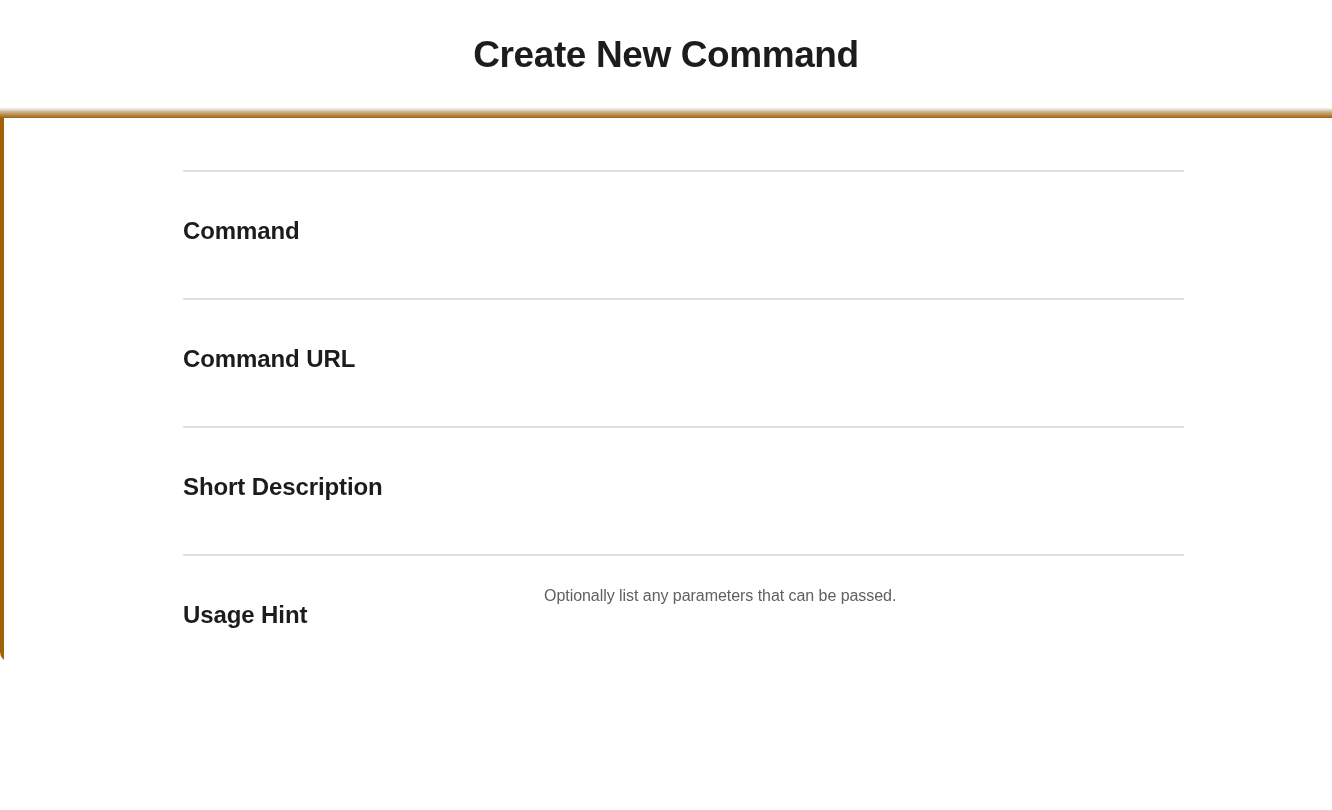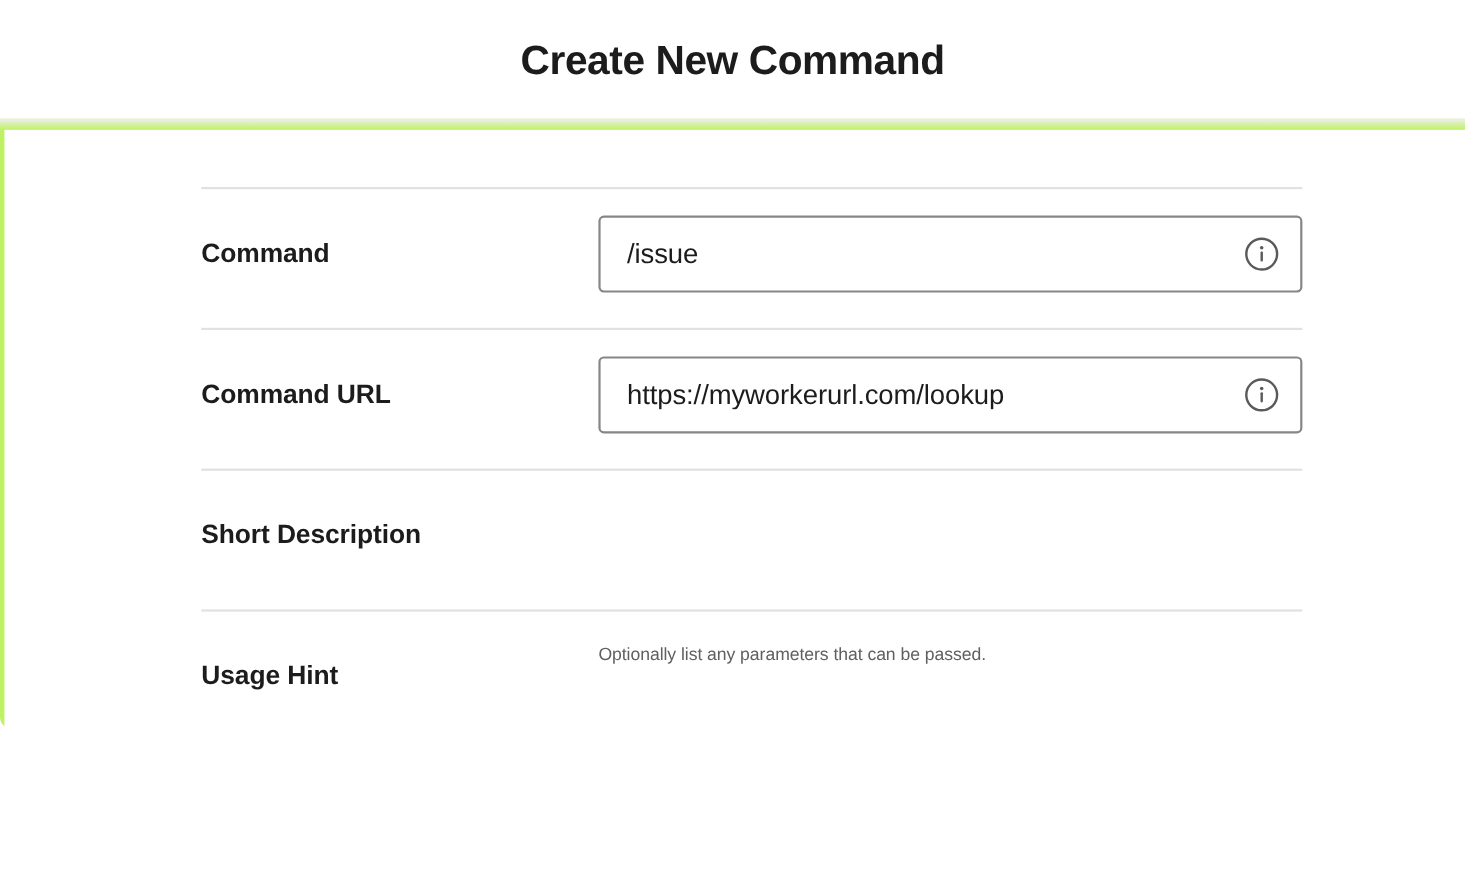--- a/index.html
+++ b/index.html
@@ -9,21 +9,21 @@
     height: 810px;
     background: #ffffff;
     font-family: "Liberation Sans", sans-serif;
     overflow: hidden;
   }
 
   .page {
     position: relative;
     width: 1332px;
     height: 662px;
-    background: #bef264;
+    background: #a16207;
     border-radius: 10px;
   }
 
   
   .modal-header {
     position: absolute;
     top: 0; left: 0;
     width: 1332px;
     height: 108px;
     background: #ffffff;
@@ -144,48 +144,24 @@
   <div class="modal-header">
     <h1 class="modal-title">Create New Command</h1>
   </div>
   <div class="header-shadow"></div>
 
   <div class="modal-body">
     <div class="form" id="form-root">
         <div class="divider"></div>
         <div class="field-row">
           <div class="field-label">Command</div>
-          <div class="field-control">
-            <div class="input-wrap">
-              <div class="input-value">/issue</div>
-              <span class="info-icon">
-                <svg viewBox="0 0 32 32" width="32" height="32">
-                  <circle cx="16" cy="16" r="14" fill="none" stroke="#5a5a5a" stroke-width="2.2"></circle>
-                  <circle cx="16" cy="10.2" r="1.6" fill="#5a5a5a"></circle>
-                  <rect x="14.9" y="13.6" width="2.2" height="9.2" rx="1.0" fill="#5a5a5a"></rect>
-                </svg>
-              </span>
-            </div>
-          </div>
         </div>
         <div class="divider"></div>
         <div class="field-row">
           <div class="field-label">Command URL</div>
-          <div class="field-control">
-            <div class="input-wrap">
-              <div class="input-value">https://myworkerurl.com/lookup</div>
-              <span class="info-icon">
-                <svg viewBox="0 0 32 32" width="32" height="32">
-                  <circle cx="16" cy="16" r="14" fill="none" stroke="#5a5a5a" stroke-width="2.2"></circle>
-                  <circle cx="16" cy="10.2" r="1.6" fill="#5a5a5a"></circle>
-                  <rect x="14.9" y="13.6" width="2.2" height="9.2" rx="1.0" fill="#5a5a5a"></rect>
-                </svg>
-              </span>
-            </div>
-          </div>
         </div>
         <div class="divider"></div>
         <div class="field-row">
           <div class="field-label">Short Description</div>
         </div>
         <div class="divider"></div>
         <div class="field-row">
           <div class="field-label">Usage Hint</div>
           <div class="field-control">
             <div class="helper-text">Optionally list any parameters that can be passed.</div>

